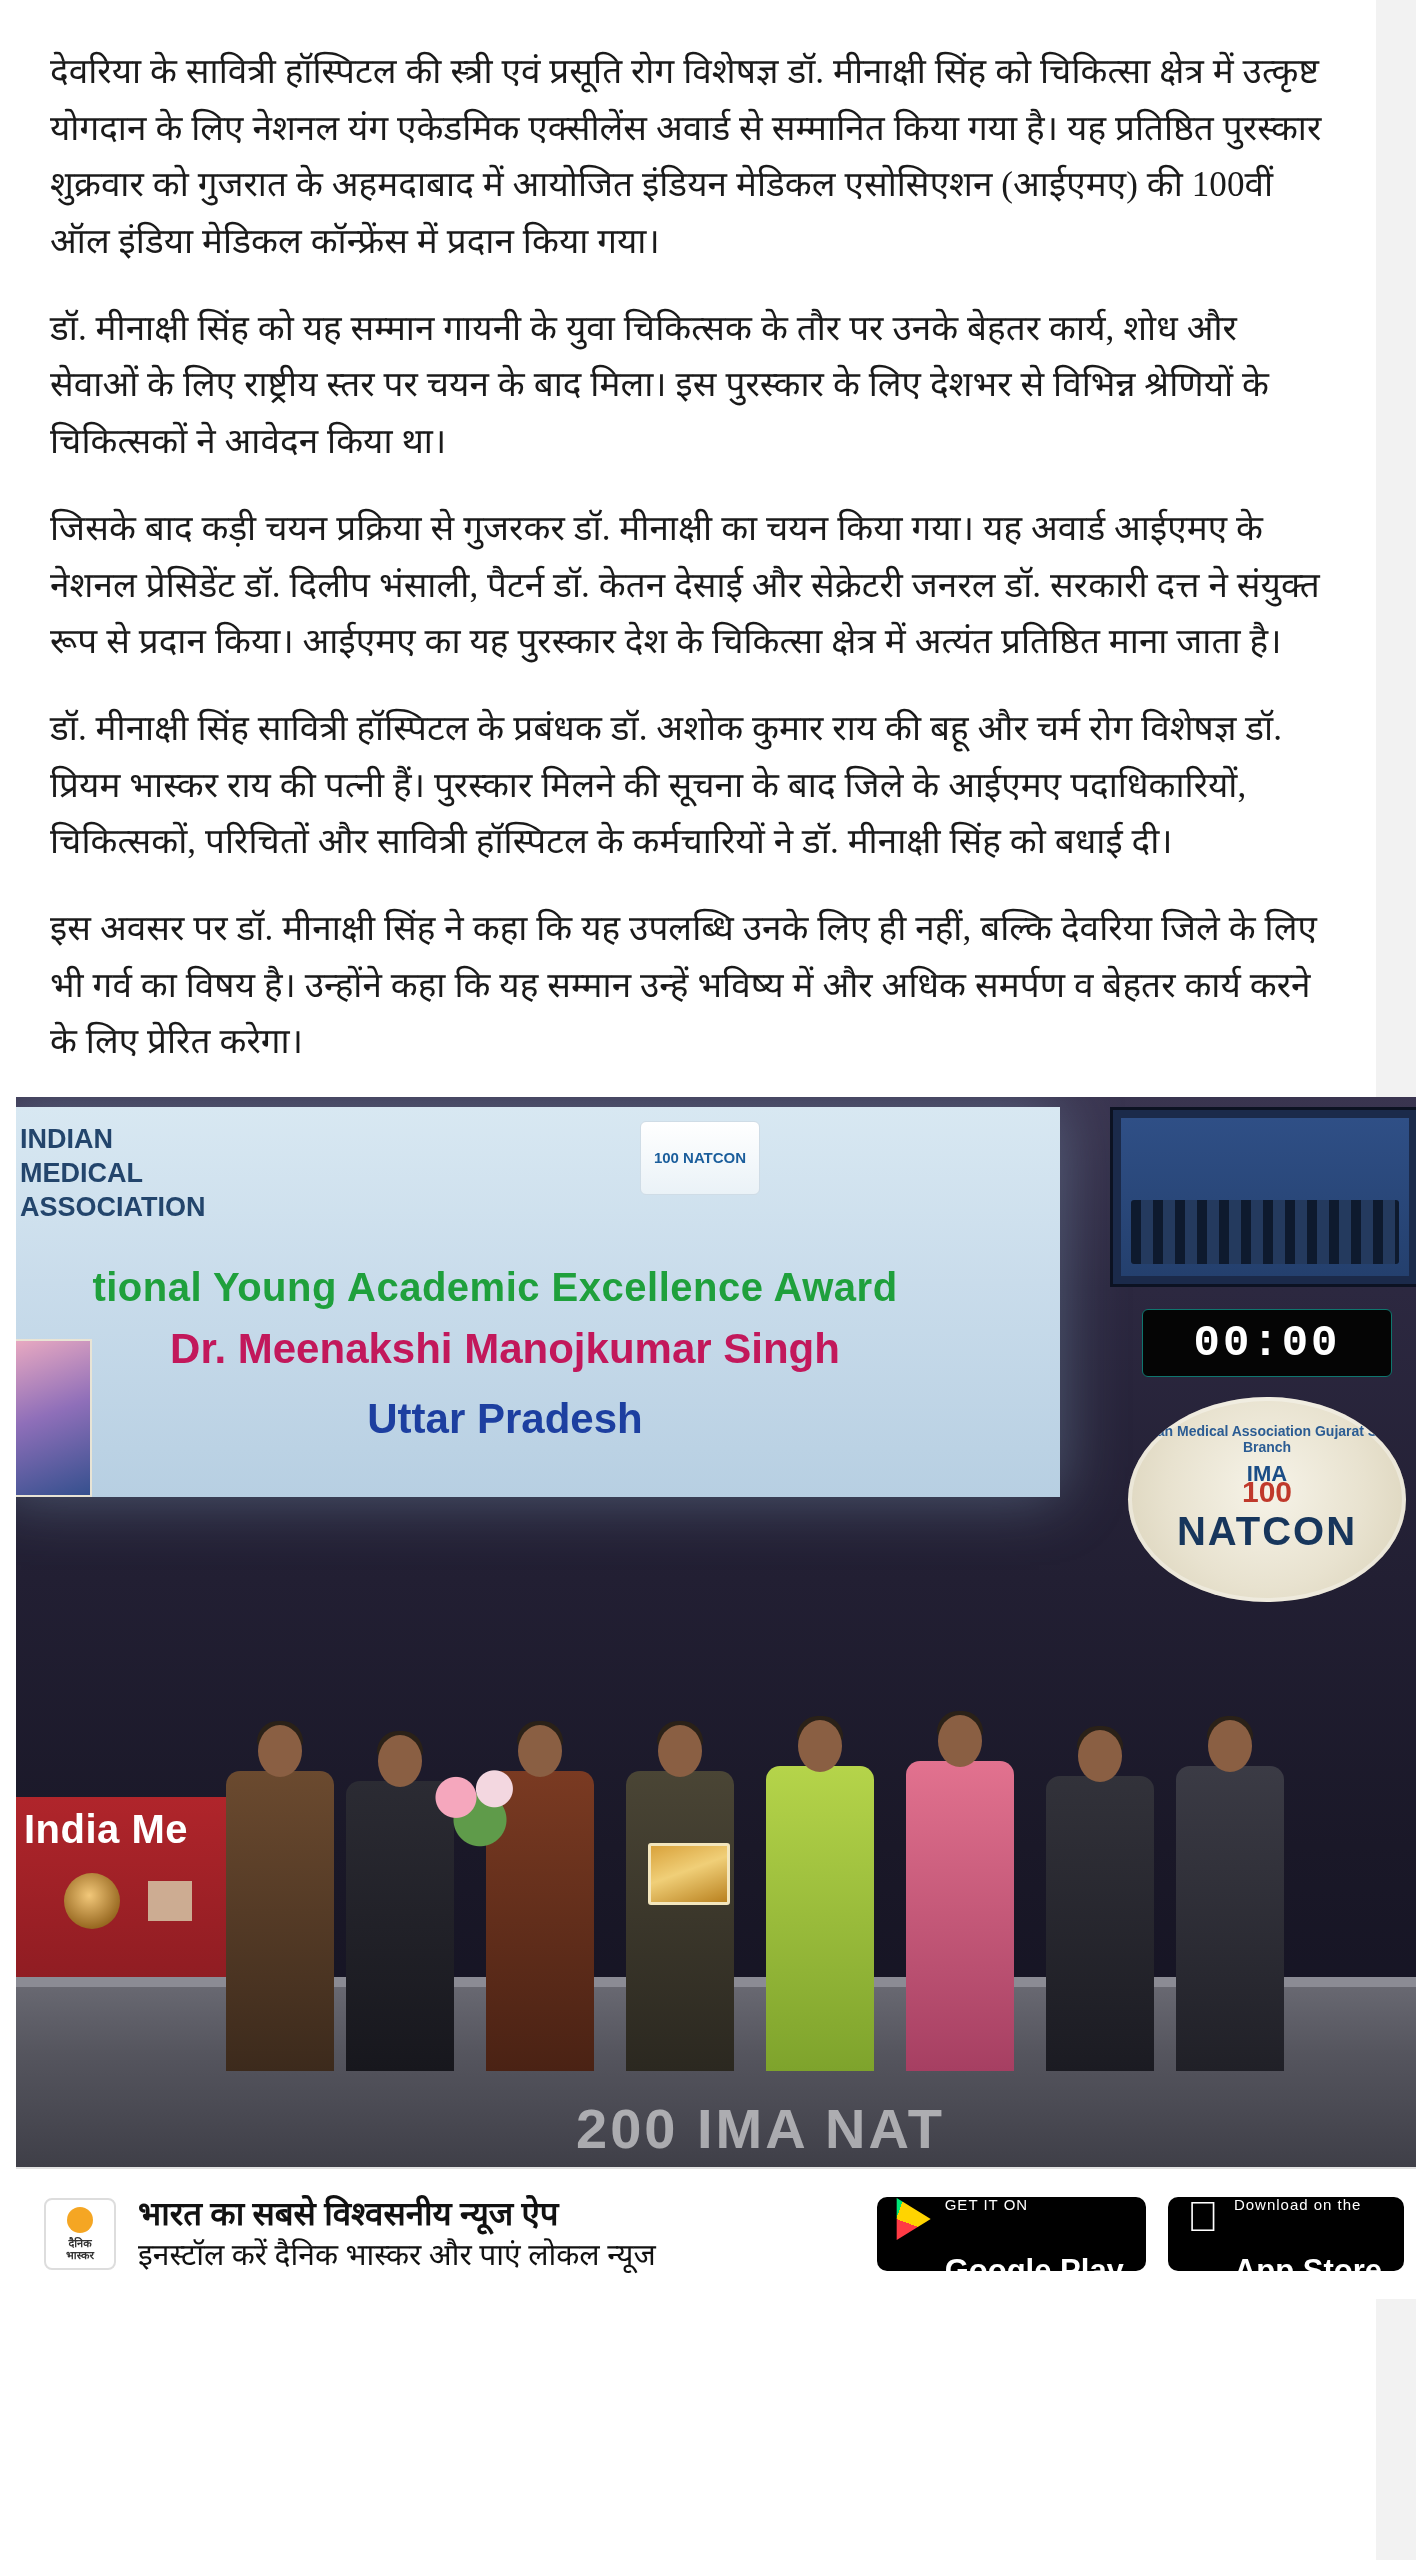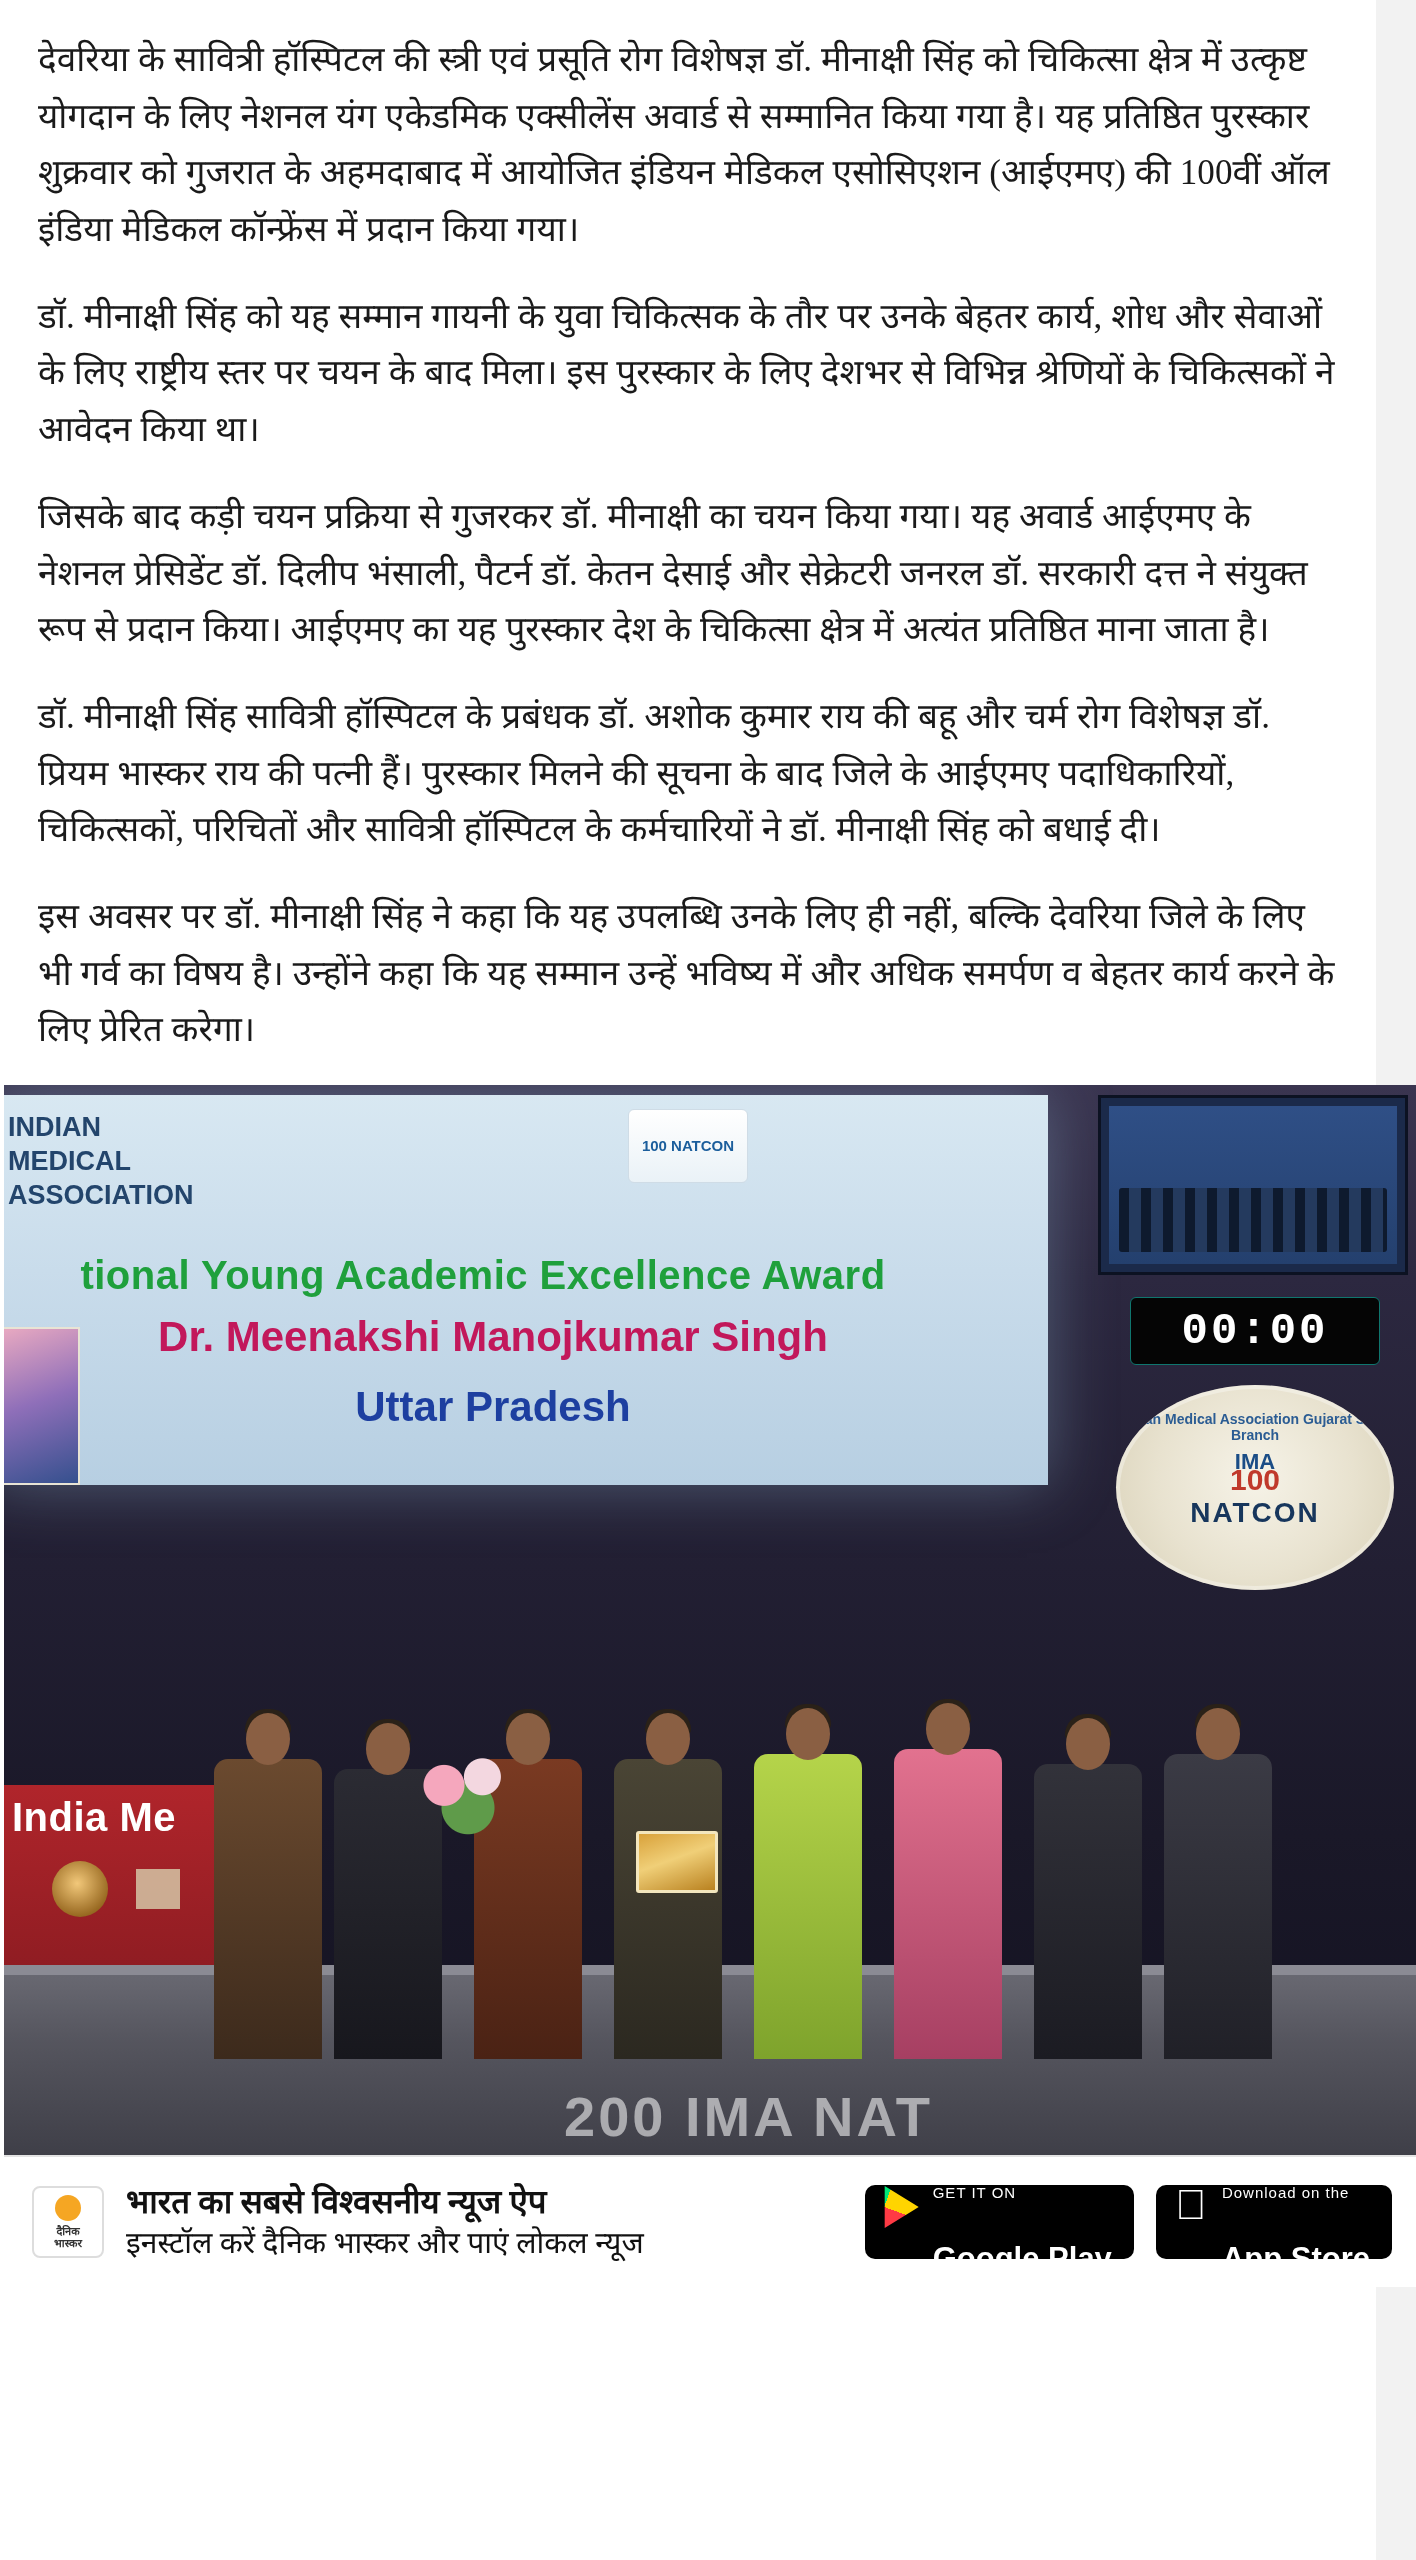--- a/index.html
+++ b/index.html
@@ -5,21 +5,21 @@
   * { box-sizing: border-box; margin: 0; padding: 0; }
   html, body {
     width: 1416px;
     background: #f2f2f2;
     font-family: "Liberation Sans", sans-serif;
   }
   .page {
     width: 1376px;
     min-height: 2560px;
     background: #ffffff;
-    padding: 4px;
+    padding: 16px;
     position: relative;
   }
   .article-body {
     padding: 28px 34px 18px 34px;
   }
   .article-body p {
     font-family: "Liberation Serif", serif;
     font-size: 35px;
     line-height: 1.62;
     color: #1a1a1a;
@@ -182,21 +182,21 @@
   .natcon-logo .nl-ima {
     position: absolute; top: 46px; left: 0; right: 0;
     text-align: center; color: #1b4d86; font-size: 22px; font-weight: bold; margin-top: 18px;
   }
   .natcon-logo .nl-100 {
     position: absolute; top: 78px; left: 0; right: 0;
     text-align: center; color: #c0392b; font-size: 30px; font-weight: bold;
   }
   .natcon-logo .nl-nat {
     position: absolute; top: 112px; left: 0; right: 0;
-    text-align: center; color: #17365c; font-size: 28px; font-weight: bold; letter-spacing: 2px;
+    text-align: center; color: #17365c; font-size: 40px; font-weight: bold; letter-spacing: 2px;
   }
   
   .stage-floor {
     position: absolute; left: 0; right: 0; top: 880px; height: 190px;
     background: linear-gradient(180deg,#6b6b74 0%, #55555e 40%, #3f3f48 100%);
   }
   .stage-edge {
     position: absolute; left: 0; right: 0; top: 880px; height: 10px;
     background: #8b8b94;
   }

